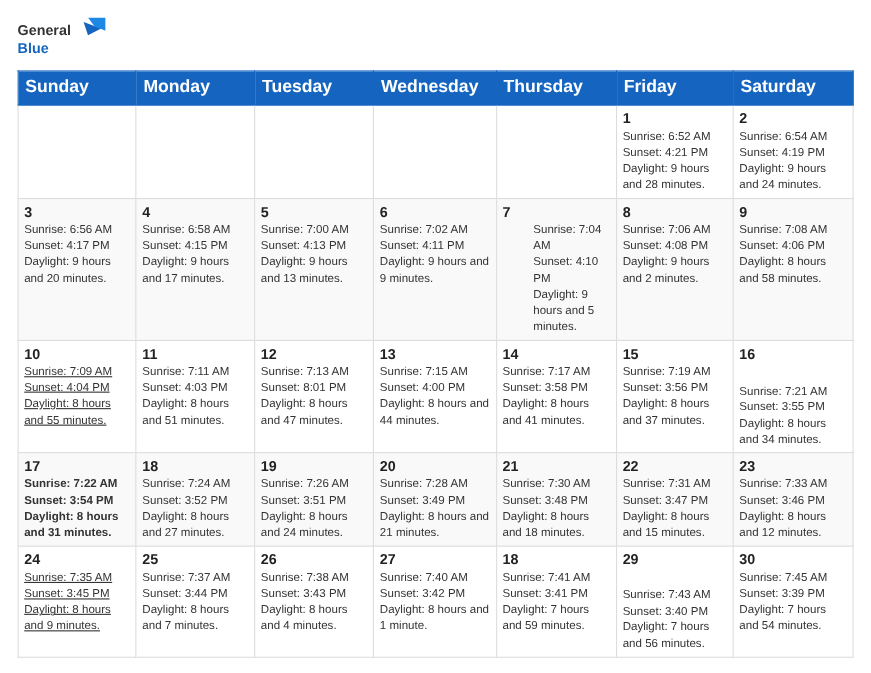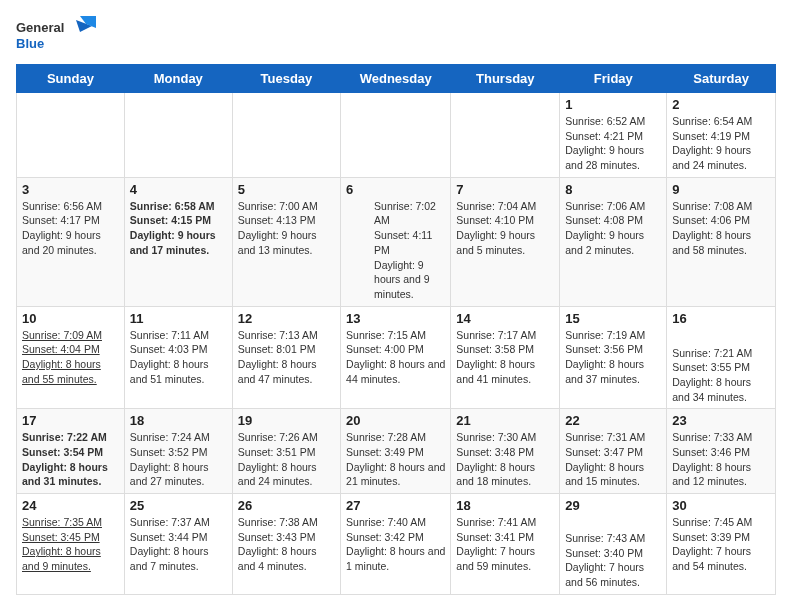--- a/index.html
+++ b/index.html
@@ -34,23 +34,23 @@
       color: #555;
     }
     table {
       width: 100%;
       border-collapse: collapse;
       font-size: 11px;
     }
     thead tr th {
       background: #1565c0;
       color: #fff;
-      text-align: center;
+      text-align: left;
       padding: 6px 6px;
-      font-size: 13px;
+      font-size: 16px;
       font-weight: bold;
       border: 1px solid #1565c0;
     }
     tbody tr td {
       border: 1px solid #ddd;
       vertical-align: top;
       padding: 4px 5px;
       width: 113px;
       min-height: 80px;
       background: #fff;
@@ -126,39 +126,39 @@
       </tr>
       <tr>
         <td>
           <span class="day-number">3</span>
           <div class="day-info" style="white-space: pre-line;">Sunrise: 6:56 AM
 Sunset: 4:17 PM
 Daylight: 9 hours and 20 minutes.</div>
         </td>
         <td>
           <span class="day-number">4</span>
-          <div class="day-info" style="white-space: pre-line; font-weight: bold;">Sunrise: 6:58 AM
+          <div class="day-info" style="white-space: pre-line;">Sunrise: 6:58 AM
 Sunset: 4:15 PM
 Daylight: 9 hours and 17 minutes.</div>
         </td>
         <td>
           <span class="day-number">5</span>
           <div class="day-info" style="white-space: pre-line;">Sunrise: 7:00 AM
 Sunset: 4:13 PM
 Daylight: 9 hours and 13 minutes.</div>
         </td>
         <td>
           <span class="day-number">6</span>
-          <div class="day-info" style="white-space: pre-line; margin-left: 28px;">Sunrise: 7:02 AM
+          <div class="day-info" style="white-space: pre-line;">Sunrise: 7:02 AM
 Sunset: 4:11 PM
 Daylight: 9 hours and 9 minutes.</div>
         </td>
         <td>
           <span class="day-number">7</span>
-          <div class="day-info" style="white-space: pre-line;">Sunrise: 7:04 AM
+          <div class="day-info" style="white-space: pre-line; margin-left: 28px;">Sunrise: 7:04 AM
 Sunset: 4:10 PM
 Daylight: 9 hours and 5 minutes.</div>
         </td>
         <td>
           <span class="day-number">8</span>
           <div class="day-info" style="white-space: pre-line;">Sunrise: 7:06 AM
 Sunset: 4:08 PM
 Daylight: 9 hours and 2 minutes.</div>
         </td>
         <td>

